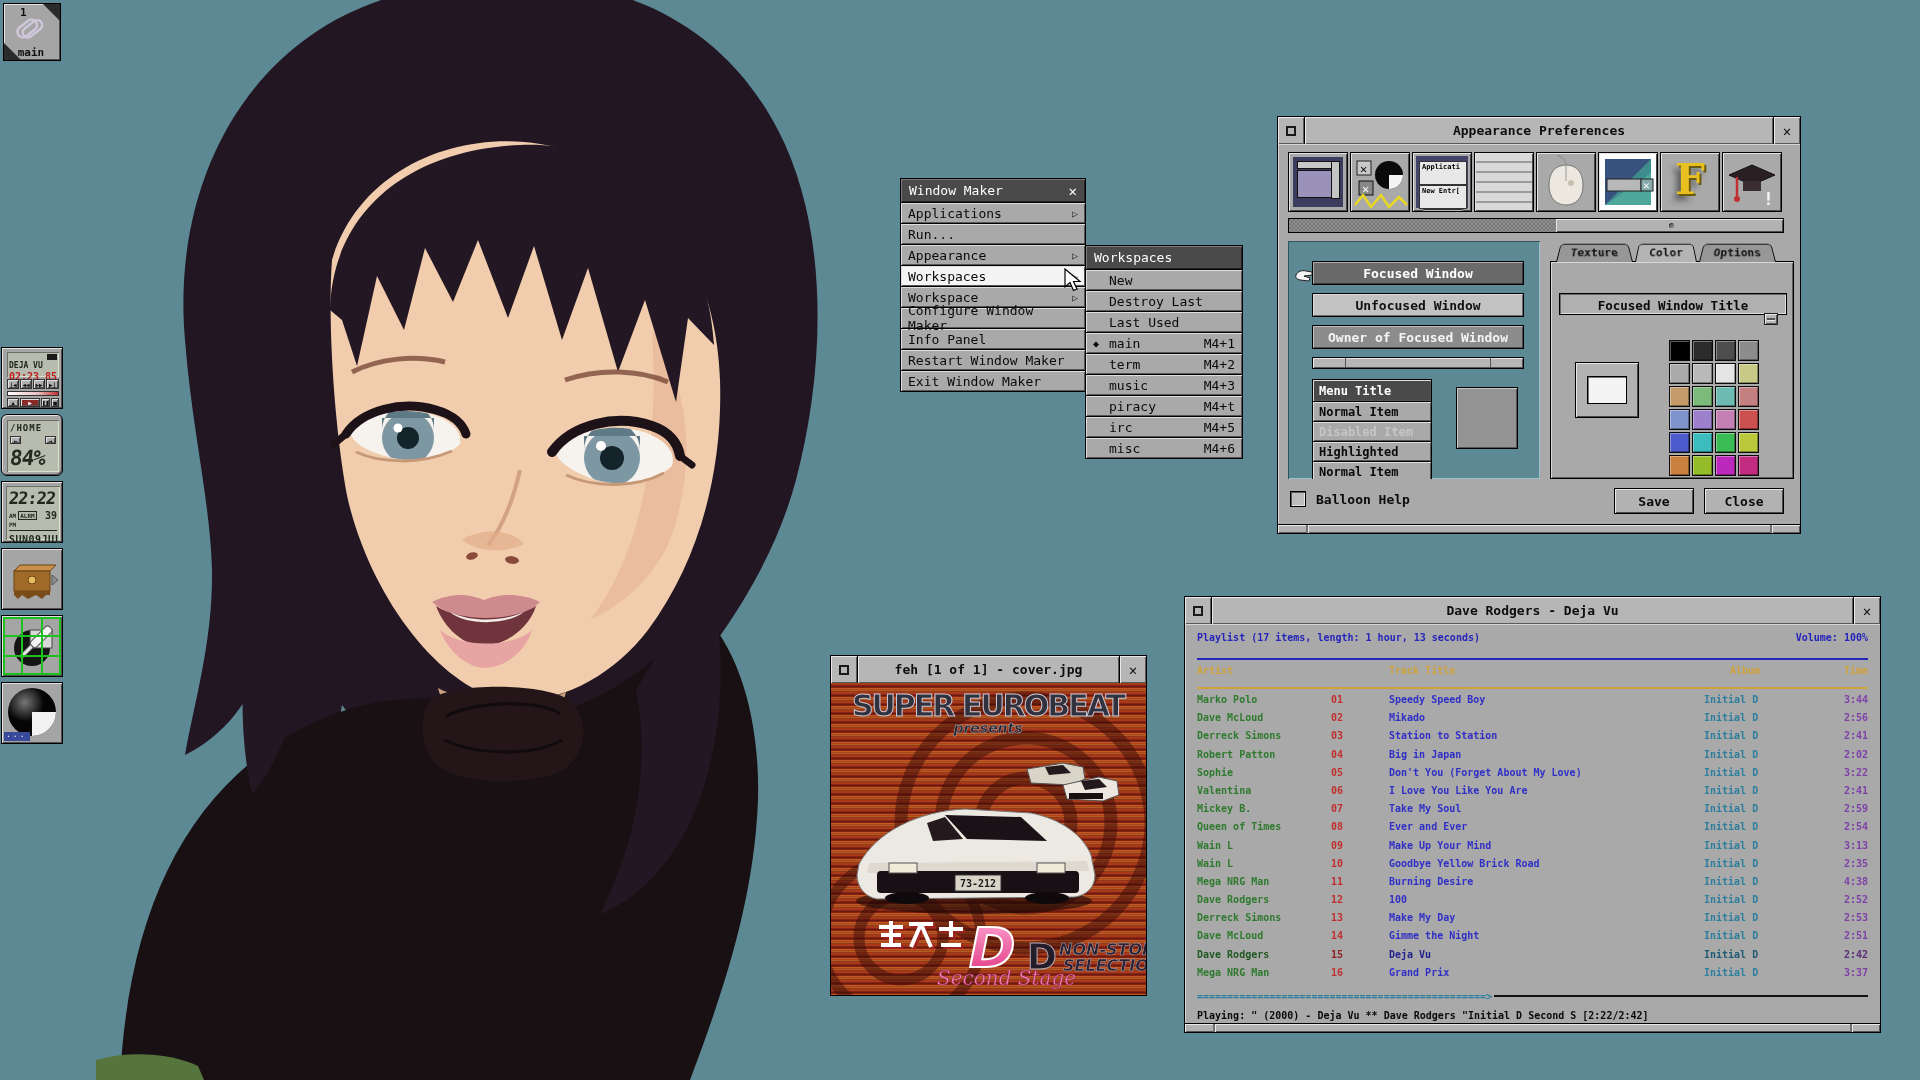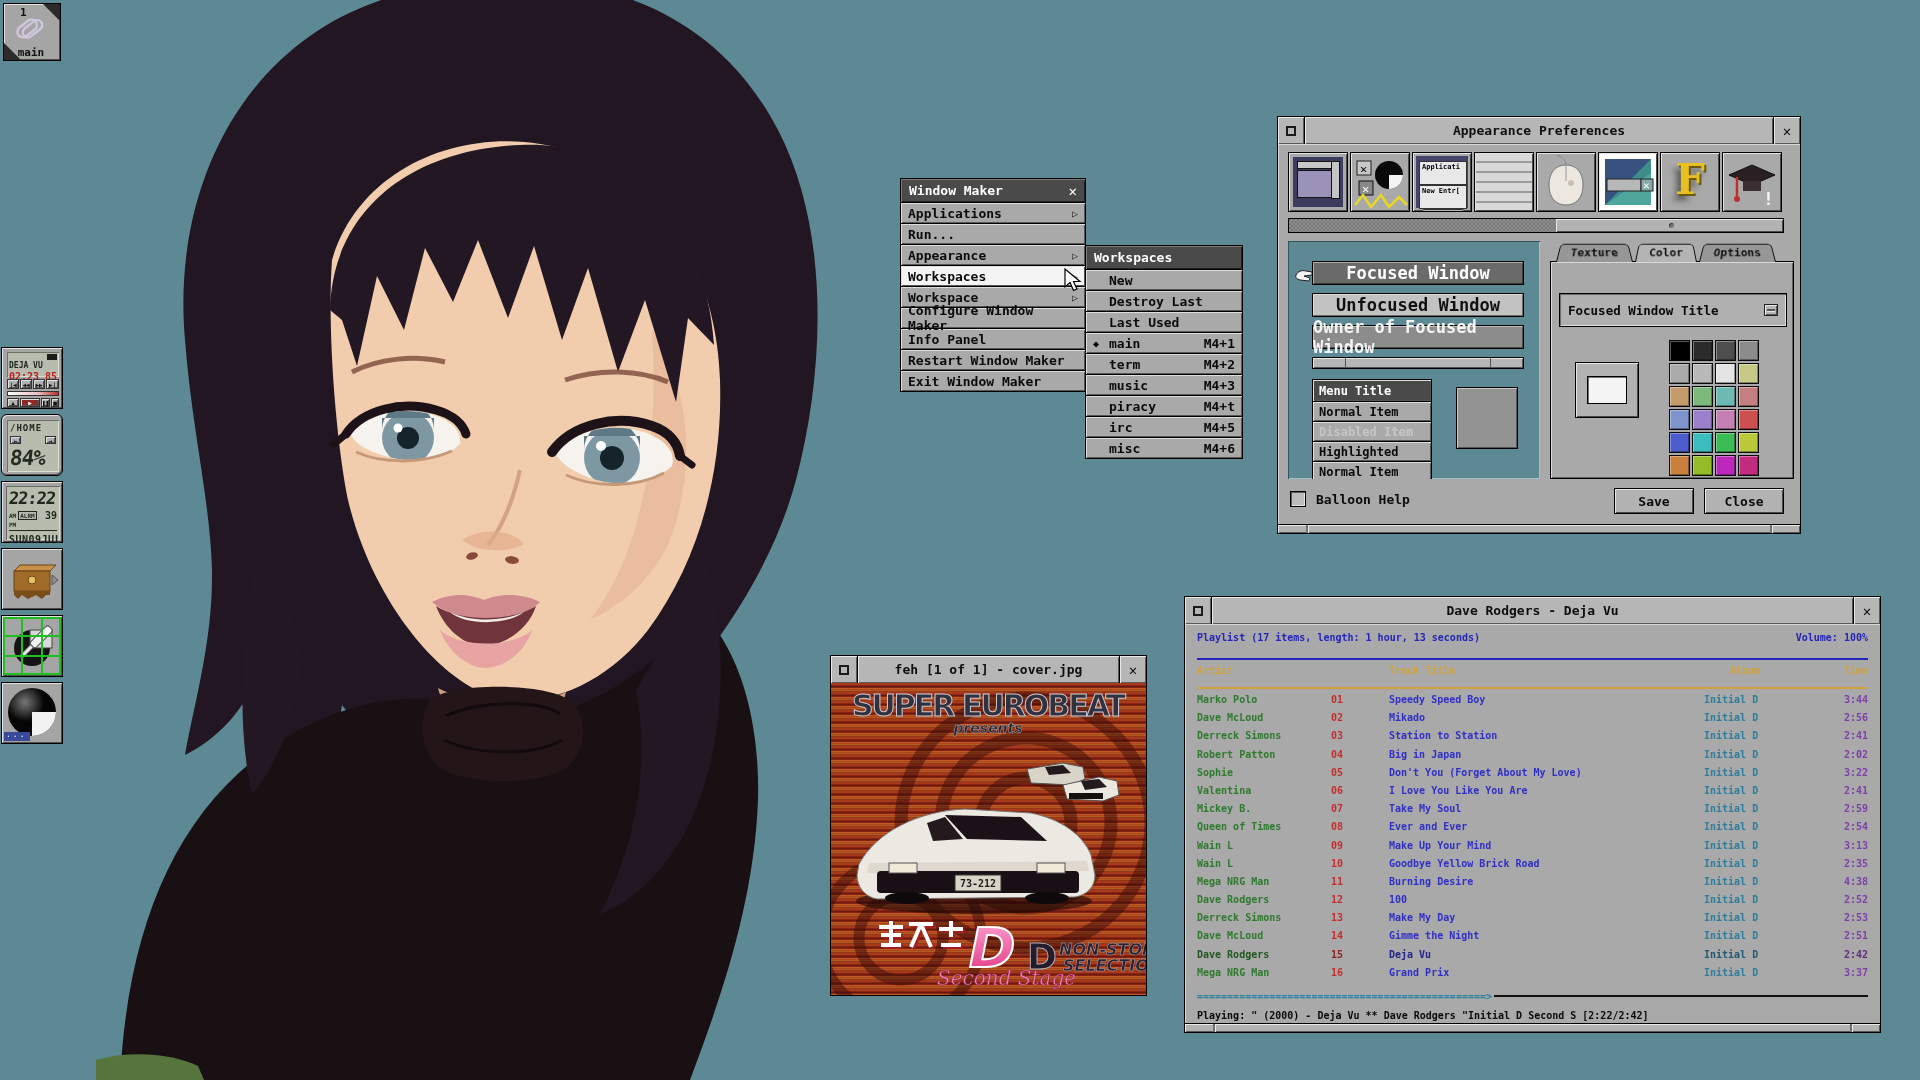--- a/index.html
+++ b/index.html
@@ -12,21 +12,21 @@
   .tbtn{width:27px;display:flex;align-items:center;justify-content:center;cursor:default;}
   .tbtn.mini{border-right:1px solid #000;}
   .tbtn.close{border-left:1px solid #000;font-weight:700;font-size:14px;color:#111;}
   .minglyph{width:10px;height:10px;border:2px solid #1a1a1a;background:transparent;}
   .ttitle{flex:1;display:flex;align-items:center;justify-content:center;
     font-weight:700;font-size:13px;color:#0d0d0d;white-space:nowrap;overflow:hidden;}
   .rbar{position:absolute;left:0;right:0;bottom:0;height:9px;background:#b2b2b2;
     border-top:1px solid #000;box-shadow:inset 1px 1px 0 #e9e9e9, inset -1px -1px 0 #555;}
   .rbar i{position:absolute;top:0;bottom:0;width:2px;background:#6f6f6f;box-shadow:1px 0 0 #e9e9e9;}
   
-  .menu{position:absolute;font-weight:700;font-size:13px;}
+  .menu{position:absolute;font-weight:400;font-size:13px;}
   .mtitle{height:25px;background:#4a4a4a;color:#fff;display:flex;align-items:center;
     padding:0 8px;border:1px solid #000;box-shadow:inset 1px 1px 0 #7a7a7a, inset -1px -1px 0 #222;}
   .mtitle .x{margin-left:auto;font-size:14px;}
   .mitem{height:21px;background:#a9a9a9;border:1px solid #000;border-top:none;
     box-shadow:inset 1px 1px 0 #dedede, inset -1px -1px 0 #565656;
     display:flex;align-items:center;padding:0 7px;color:#0a0a0a;}
   .mitem.hl{background:#f4f4f4;}
   .mitem .arrow{margin-left:auto;font-size:10px;color:#222;}
   .mitem .marker{width:16px;font-size:10px;}
   .mitem .sc{margin-left:auto;}
@@ -68,39 +68,39 @@
   .icon-tile.sel{background:#fdfdfd;}
   .ap-scroll{position:absolute;left:10px;top:74px;width:496px;height:15px;border:1px solid #000;
     background:repeating-conic-gradient(#8e8e8e 0 25%, #787878 0 50%) 0 0/4px 4px;}
   .ap-knob{position:absolute;left:54%;top:0;width:46%;height:13px;background:#b2b2b2;
     box-shadow:inset 1px 1px 0 #e6e6e6, inset -1px -1px 0 #4a4a4a;}
   .ap-knob b{position:absolute;left:50%;top:4px;width:5px;height:5px;border-radius:50%;
     background:#7c7c7c;box-shadow:inset 1px 1px 1px #3a3a3a;}
   .prev-panel{position:absolute;left:10px;top:97px;width:252px;height:238px;background:#5d8994;
     box-shadow:inset 1px 1px 0 #31535c, inset -1px -1px 0 #9fc3cc;overflow:hidden;}
   .prev-bar{position:absolute;left:24px;width:212px;height:24px;display:flex;align-items:center;
-    justify-content:center;font-weight:700;font-size:17px;border:1px solid #000;
+    justify-content:center;font-weight:700;font-size:13px;border:1px solid #000;
     box-shadow:inset 1px 1px 0 rgba(255,255,255,.45), inset -1px -1px 0 rgba(0,0,0,.45);}
   .pmenu{position:absolute;left:24px;top:138px;width:120px;border:1px solid #000;}
   .pmenu .row{height:20px;display:flex;align-items:center;padding:0 6px;font-size:12px;font-weight:700;
     background:#a9a9a9;border-bottom:1px solid #000;
     box-shadow:inset 1px 1px 0 #dedede, inset -1px -1px 0 #565656;color:#0a0a0a;}
   .pmenu .row.title{background:#4a4a4a;color:#fff;height:22px;}
   .pmenu .row.disabled{color:#c6c6c6;}
   .right-panel{position:absolute;left:272px;top:97px;width:244px;height:238px;}
   .tabbox{position:absolute;left:0;top:20px;right:0;bottom:0;border:1px solid #000;
     background:#a9a9a9;box-shadow:inset 1px 1px 0 #d9d9d9, inset -1px -1px 0 #5e5e5e;}
   .tabs{position:absolute;left:6px;top:0;display:flex;z-index:2;}
   .tab{height:21px;padding:0 12px;margin-right:2px;display:flex;align-items:center;
     font-weight:700;font-size:12px;background:#979797;border:1px solid #0a0a0a;border-bottom:none;
     border-radius:5px 5px 0 0;transform:perspective(26px) rotateX(10deg);transform-origin:bottom;color:#111;}
   .tab.active{background:#b4b4b4;}
   .ap-drop{position:absolute;left:8px;top:31px;width:228px;height:22px;background:#b0b0b0;
     border:1px solid #000;box-shadow:inset 1px 1px 0 #6a6a6a, inset -1px -1px 0 #e0e0e0;
-    display:flex;align-items:center;padding:16px 8px;font-weight:700;font-size:12.5px;color:#0a0a0a;}
+    display:flex;align-items:center;padding:4px 8px;font-weight:700;font-size:12.5px;color:#0a0a0a;flex-direction:column;}
   .ap-drop .pop{margin-left:auto;width:14px;height:12px;background:#b6b6b6;border:1px solid #222;
     box-shadow:inset 1px 1px 0 #e6e6e6, inset -1px -1px 0 #555;}
   .ap-drop .pop i{display:block;margin:4px auto;width:8px;height:2px;background:#555;box-shadow:0 1px 0 #e8e8e8;}
   .cwell{position:absolute;left:24px;top:100px;width:64px;height:56px;background:#b2b2b2;
     border:1px solid #000;box-shadow:inset 1px 1px 0 #e6e6e6, inset -1px -1px 0 #4a4a4a;}
   .cwell i{position:absolute;left:11px;top:13px;width:40px;height:28px;background:#f4f4f4;
     border:1px solid #000;box-shadow:inset 1px 1px 0 #777;}
   .palette{position:absolute;left:118px;top:78px;width:94px;display:flex;flex-wrap:wrap;gap:2px;}
   .pcell{width:21px;height:21px;border:1px solid #0a0a0a;
     box-shadow:inset 1px 1px 0 rgba(255,255,255,.35), inset -1px -1px 0 rgba(0,0,0,.35);}

